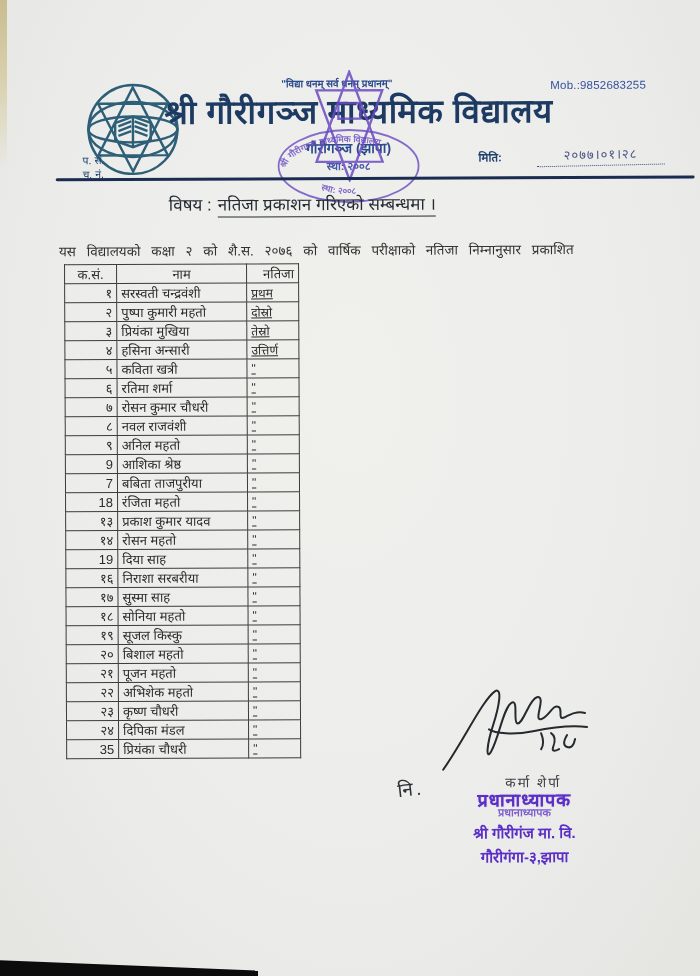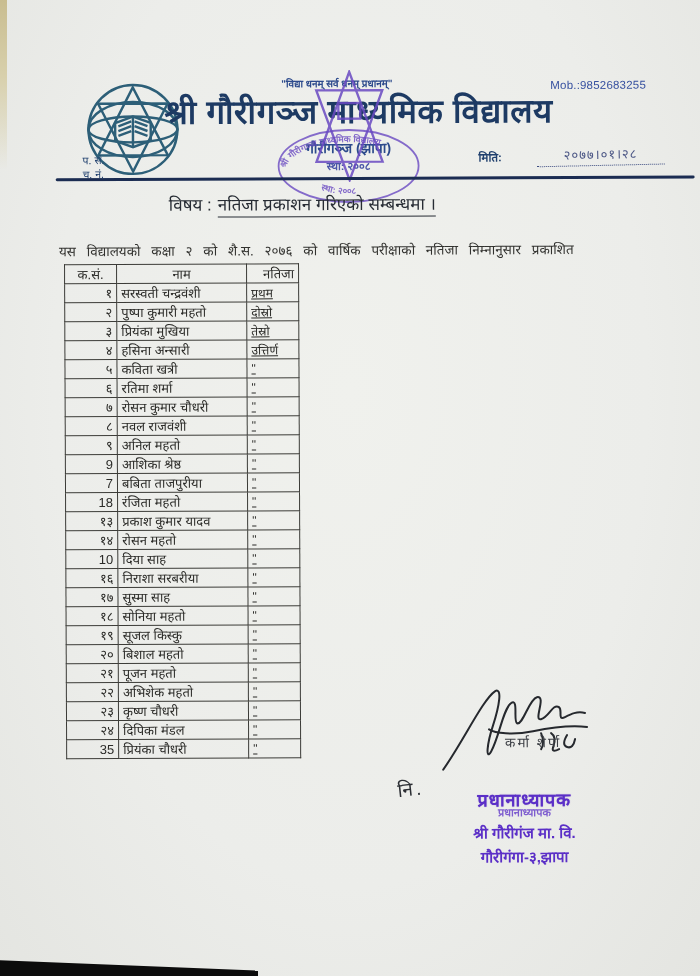--- a/index.html
+++ b/index.html
@@ -70,21 +70,21 @@
   .col-res{width:52px;}
   th.h-sn{text-align:center;}
   th.h-name{}
   th.h-res{text-align:right;}
   td.c-sn{text-align:right;padding-right:9px;}
   td.c-name{text-align:left;margin-top:47px;}
   td.c-res{text-align:left;font-size:12px;text-decoration:underline;}
 
   
   .signature-svg{position:absolute;left:428px;top:682px;}
-  .signer-name{position:absolute;left:462px;top:734px;width:140px;text-align:center;font-size:13.5px;color:#3d4046;letter-spacing:2px;}
+  .signer-name{position:absolute;left:462px;top:774px;width:140px;text-align:center;font-size:13.5px;color:#3d4046;letter-spacing:2px;}
   .acting-prefix{position:absolute;left:396px;top:776px;font-size:19px;color:#2b2e33;transform:rotate(-6deg);letter-spacing:3px;}
   .stamp-block{position:absolute;left:408px;top:788px;width:230px;text-align:center;color:#5b2fc7;}
   .stamp-title{font-size:18px;font-weight:bold;letter-spacing:1px;text-shadow:0 0 1px rgba(91,47,199,.6);}
   .stamp-title2{font-size:11px;font-weight:bold;opacity:.75;margin-top:-7px;}
   .stamp-school{font-size:15px;font-weight:bold;margin-top:3px;}
   .stamp-address{font-size:15px;font-weight:bold;margin-top:4px;}
 </style>
 </head>
 <body>
 
@@ -232,21 +232,21 @@
             <td class="c-sn">१३</td>
             <td class="c-name">प्रकाश कुमार यादव</td>
             <td class="c-res">"</td>
           </tr>
           <tr>
             <td class="c-sn">१४</td>
             <td class="c-name">रोसन महतो</td>
             <td class="c-res">"</td>
           </tr>
           <tr>
-            <td class="c-sn">10</td>
+            <td class="c-sn">19</td>
             <td class="c-name">दिया साह</td>
             <td class="c-res">"</td>
           </tr>
           <tr>
             <td class="c-sn">१६</td>
             <td class="c-name">निराशा सरबरीया</td>
             <td class="c-res">"</td>
           </tr>
           <tr>
             <td class="c-sn">१७</td>

